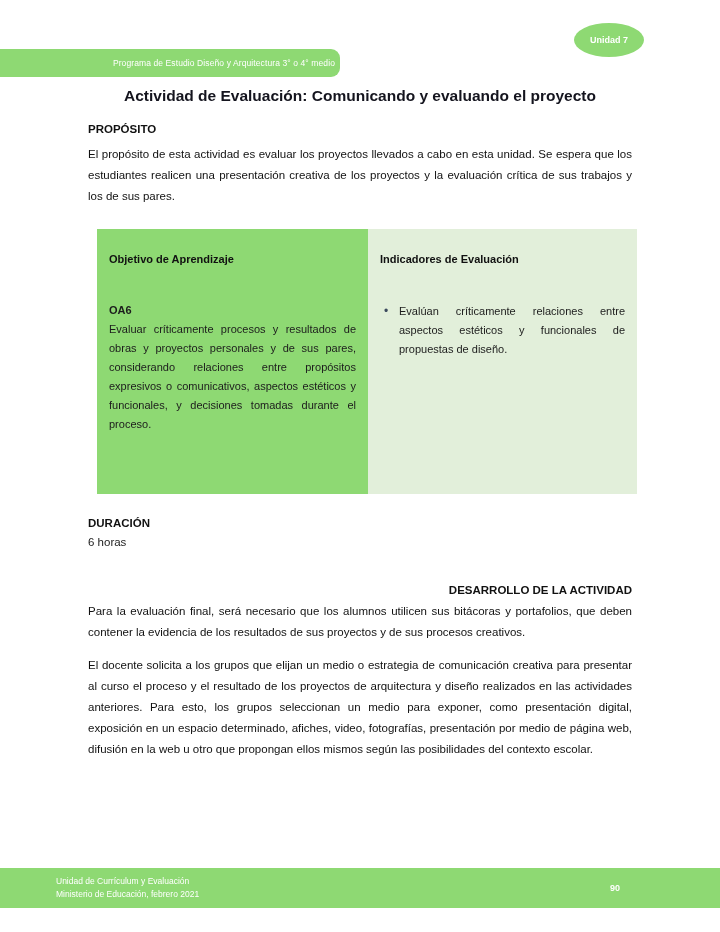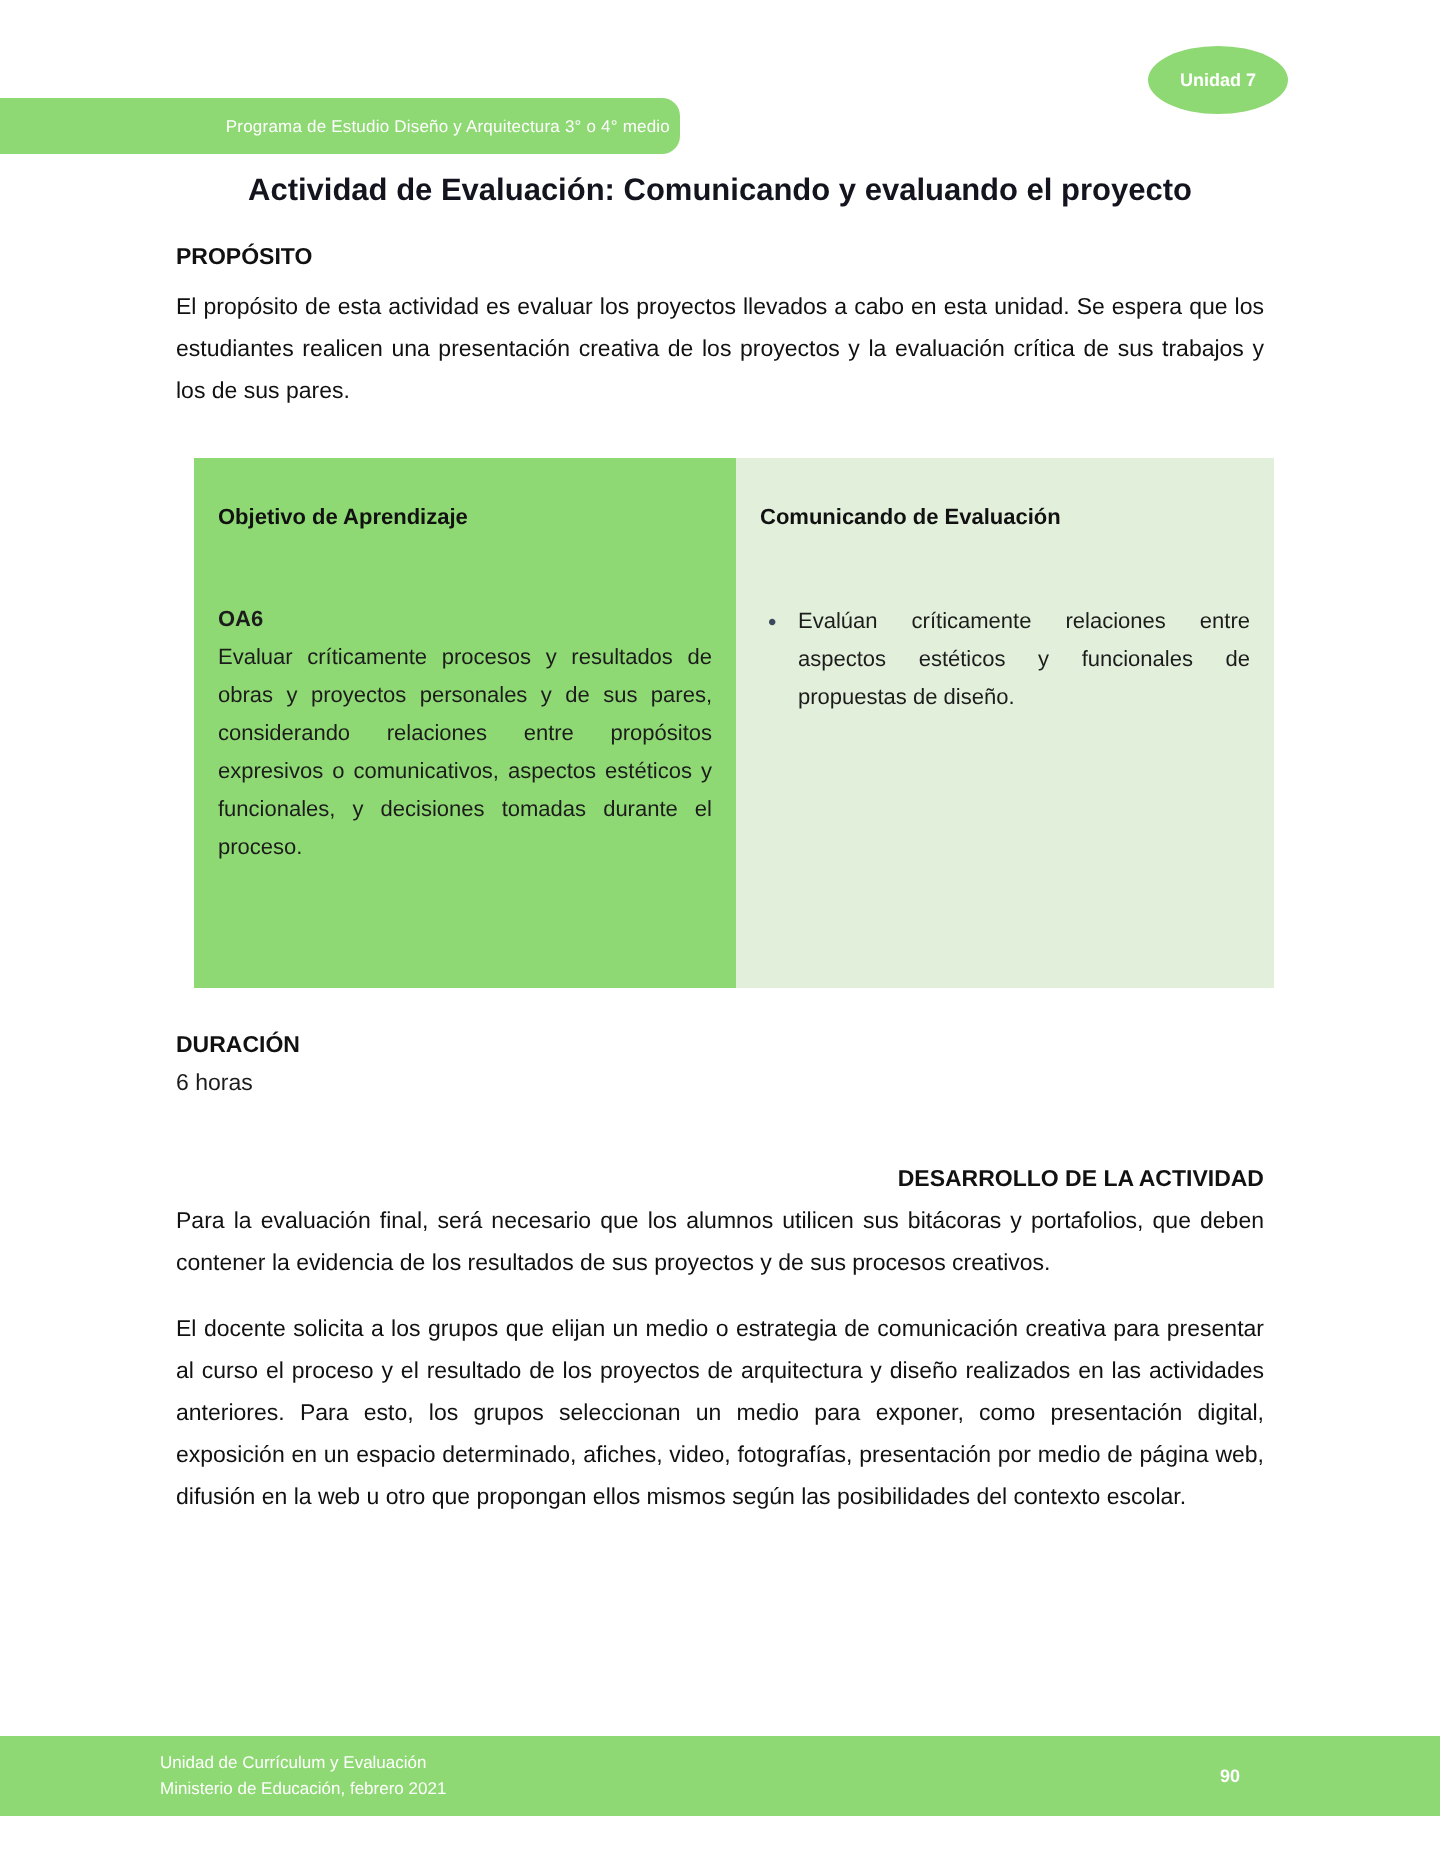--- a/index.html
+++ b/index.html
@@ -65,21 +65,21 @@
   .duracion-block{margin-top:22px;}
   .duracion-value{font-size:11.5px;line-height:19px;margin:0;}
   .desarrollo-block{margin-top:31px;}
   .desarrollo-block .body-text + .body-text{margin-top:12px;}
 
   
   .footer-bar{
     position:absolute;left:0;top:868px;width:720px;height:40px;
     background:var(--green);display:flex;align-items:center;
     justify-content:space-between;box-sizing:border-box;
-    padding:0 100px 0 80px;
+    padding:0 100px 0 56px;
   }
   .footer-left{color:#ffffff;font-size:8.5px;line-height:13px;}
   .footer-page{color:#ffffff;font-size:9px;font-weight:bold;}
 </style>
 </head>
 <body>
 
 <div class="header-tab">
   <span>Programa de Estudio Diseño y Arquitectura 3° o 4° medio</span>
 </div>
@@ -97,21 +97,21 @@
     <p class="body-text">El propósito de esta actividad es evaluar los proyectos llevados a cabo en esta unidad. Se espera que los estudiantes realicen una presentación creativa de los proyectos y la evaluación crítica de sus trabajos y los de sus pares.</p>
   </div>
 
   <div class="oa-table">
     <div class="oa-cell left">
       <div class="cell-header">Objetivo de Aprendizaje</div>
       <div class="oa-code">OA6</div>
       <p class="oa-text">Evaluar críticamente procesos y resultados de obras y proyectos personales y de sus pares, considerando relaciones entre propósitos expresivos o comunicativos, aspectos estéticos y funcionales, y decisiones tomadas durante el proceso.</p>
     </div>
     <div class="oa-cell right">
-      <div class="cell-header">Comunicando de Evaluación</div>
+      <div class="cell-header">Indicadores de Evaluación</div>
       <ul class="ind-list">
         <li class="ind-item">Evalúan críticamente relaciones entre aspectos estéticos y funcionales de propuestas de diseño.</li>
       </ul>
     </div>
   </div>
 
   <div class="duracion-block">
     <div class="sec-heading" style="margin-bottom:2px;">DURACIÓN</div>
     <p class="duracion-value">6 horas</p>
   </div>

